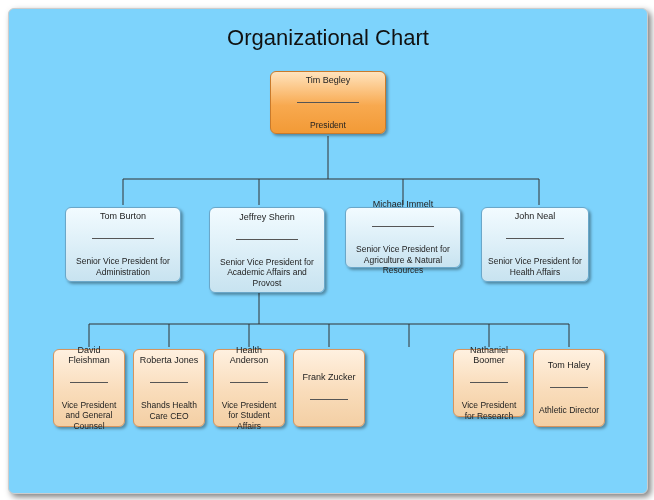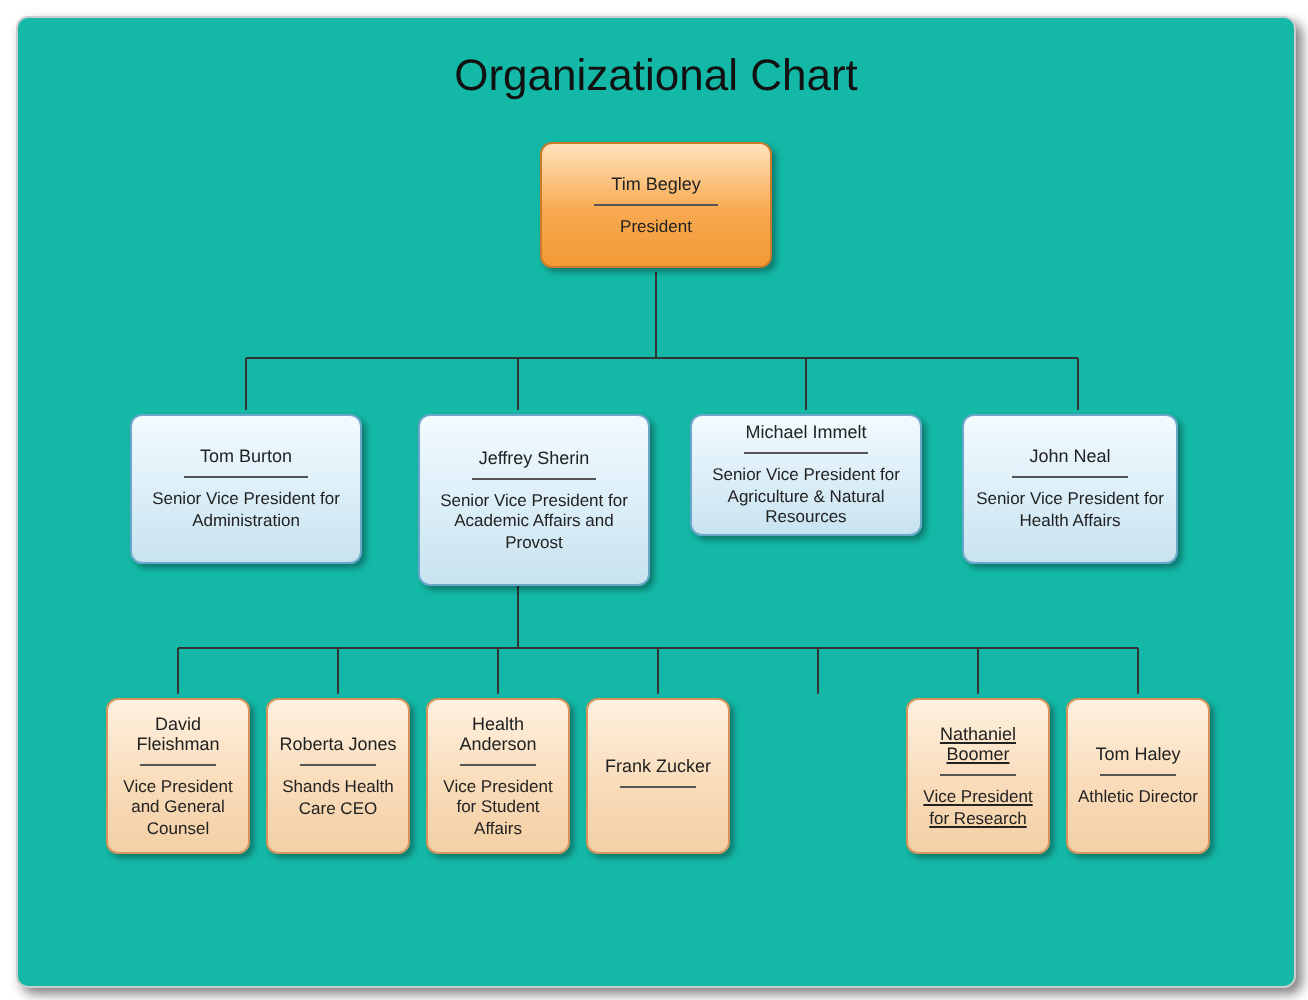--- a/index.html
+++ b/index.html
@@ -1,33 +1,34 @@
 <!DOCTYPE html>
 <html><head>
 <meta charset="utf-8">
 <style>
   html,body{margin:0;padding:0;background:#fff;font-family:Helvetica,Arial,sans-serif;}
   .outer{width:654px;height:500px;position:relative;}
   .canvas{
     position:absolute;left:8px;top:8px;width:638px;height:484px;
-    background:#14b8a6;border:1px solid #ccc;border-radius:6px;
+    background:#7dd3fc;border:1px solid #ccc;border-radius:6px;
     box-shadow:3px 3px 6px rgba(0,0,0,0.5);
   }
   .title{
     position:absolute;top:16px;left:0;width:100%;
     text-align:center;font-size:22px;font-weight:400;color:#111;
   }
   svg.lines{position:absolute;left:0;top:0;width:638px;height:484px;pointer-events:none;}
   .node{
     position:absolute;box-sizing:border-box;
     border:1px solid;border-radius:6px;
     text-align:center;font-size:9px;color:#222;
     box-shadow:2px 2px 3px rgba(0,0,0,0.35);
     display:flex;flex-direction:column;align-items:center;justify-content:center;
     padding:4px 3px;
+    gap:12px;
   }
   .node .name{font-size:9px;padding:0 2px;}
   .node .divider{width:58%;border-top:1px solid #555;margin:5px auto;}
   .node .role{font-size:8.5px;line-height:1.25;padding:0 2px;}
   .orange{border-color:#c97a2b;background:linear-gradient(#ffe3bd,#f8a94f 55%,#f29a36);}
   .blue{border-color:#6aa7c9;background:linear-gradient(#f2fbff,#dbeef7 55%,#c8e3f0);}
   .peach{border-color:#d6955e;background:linear-gradient(#fff1e0,#f9dcba 55%,#f3cfa4);}
 </style>
 </head>
 <body>
@@ -101,21 +102,21 @@
     </div>
     <div class="node peach" style="left:204px;top:340px;width:72px;height:78px;">
       <div class="name">Health Anderson</div>
       <div class="divider"></div>
       <div class="role">Vice President for Student Affairs</div>
     </div>
     <div class="node peach" style="left:284px;top:340px;width:72px;height:78px;">
       <div class="name">Frank Zucker</div>
       <div class="divider"></div>
     </div>
-    <div class="node peach" style="left:444px;top:340px;width:72px;height:78px;text-decoration:underline;">
+    <div class="node peach" style="left:444px;top:340px;width:72px;height:68px;">
       <div class="name">Nathaniel Boomer</div>
       <div class="divider"></div>
       <div class="role">Vice President for Research</div>
     </div>
     <div class="node peach" style="left:524px;top:340px;width:72px;height:78px;">
       <div class="name">Tom Haley</div>
       <div class="divider"></div>
       <div class="role">Athletic Director</div>
     </div>
 

